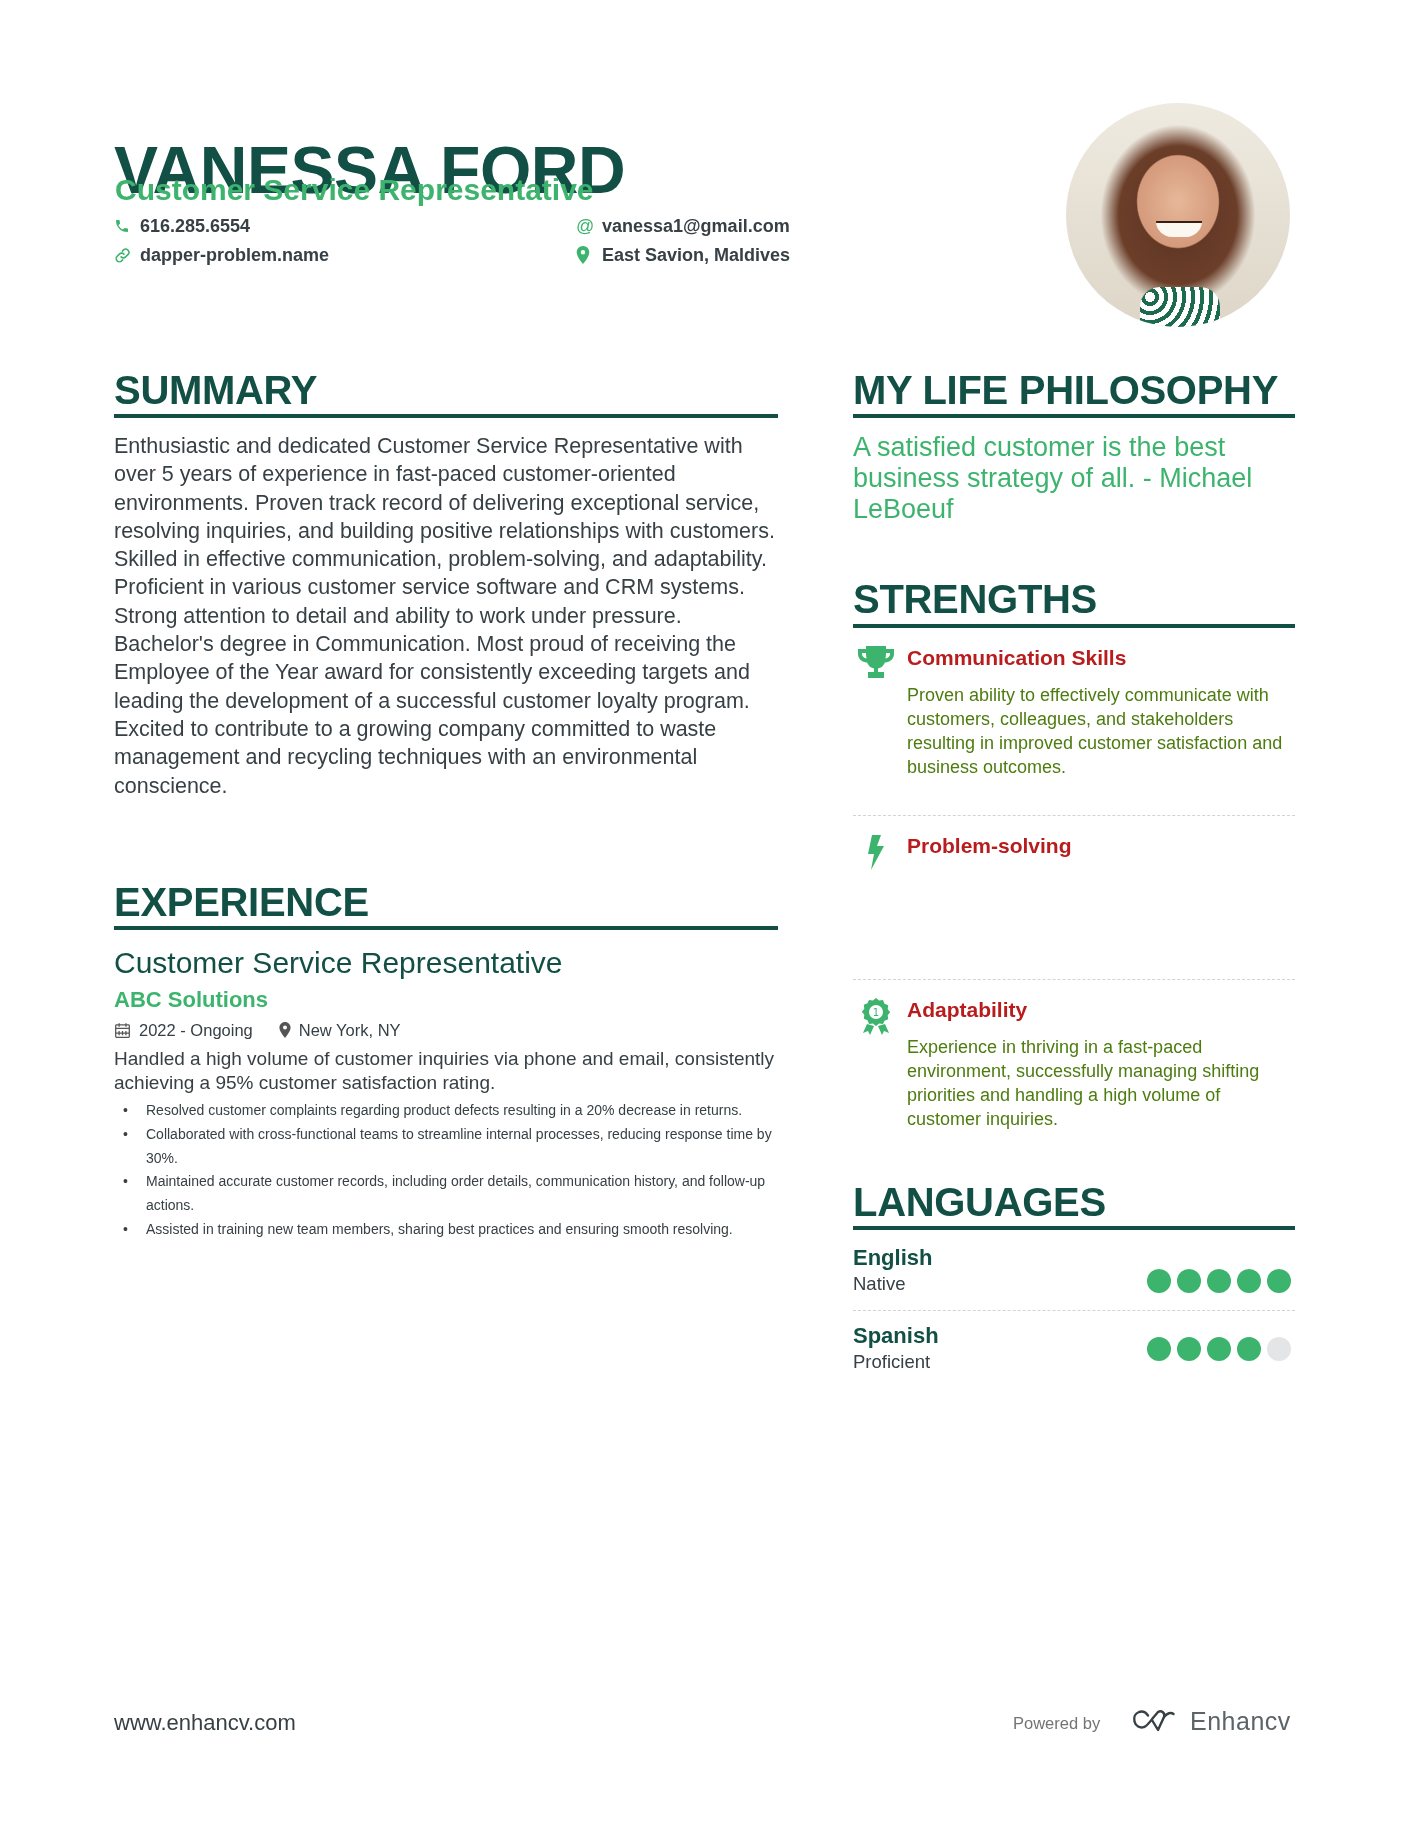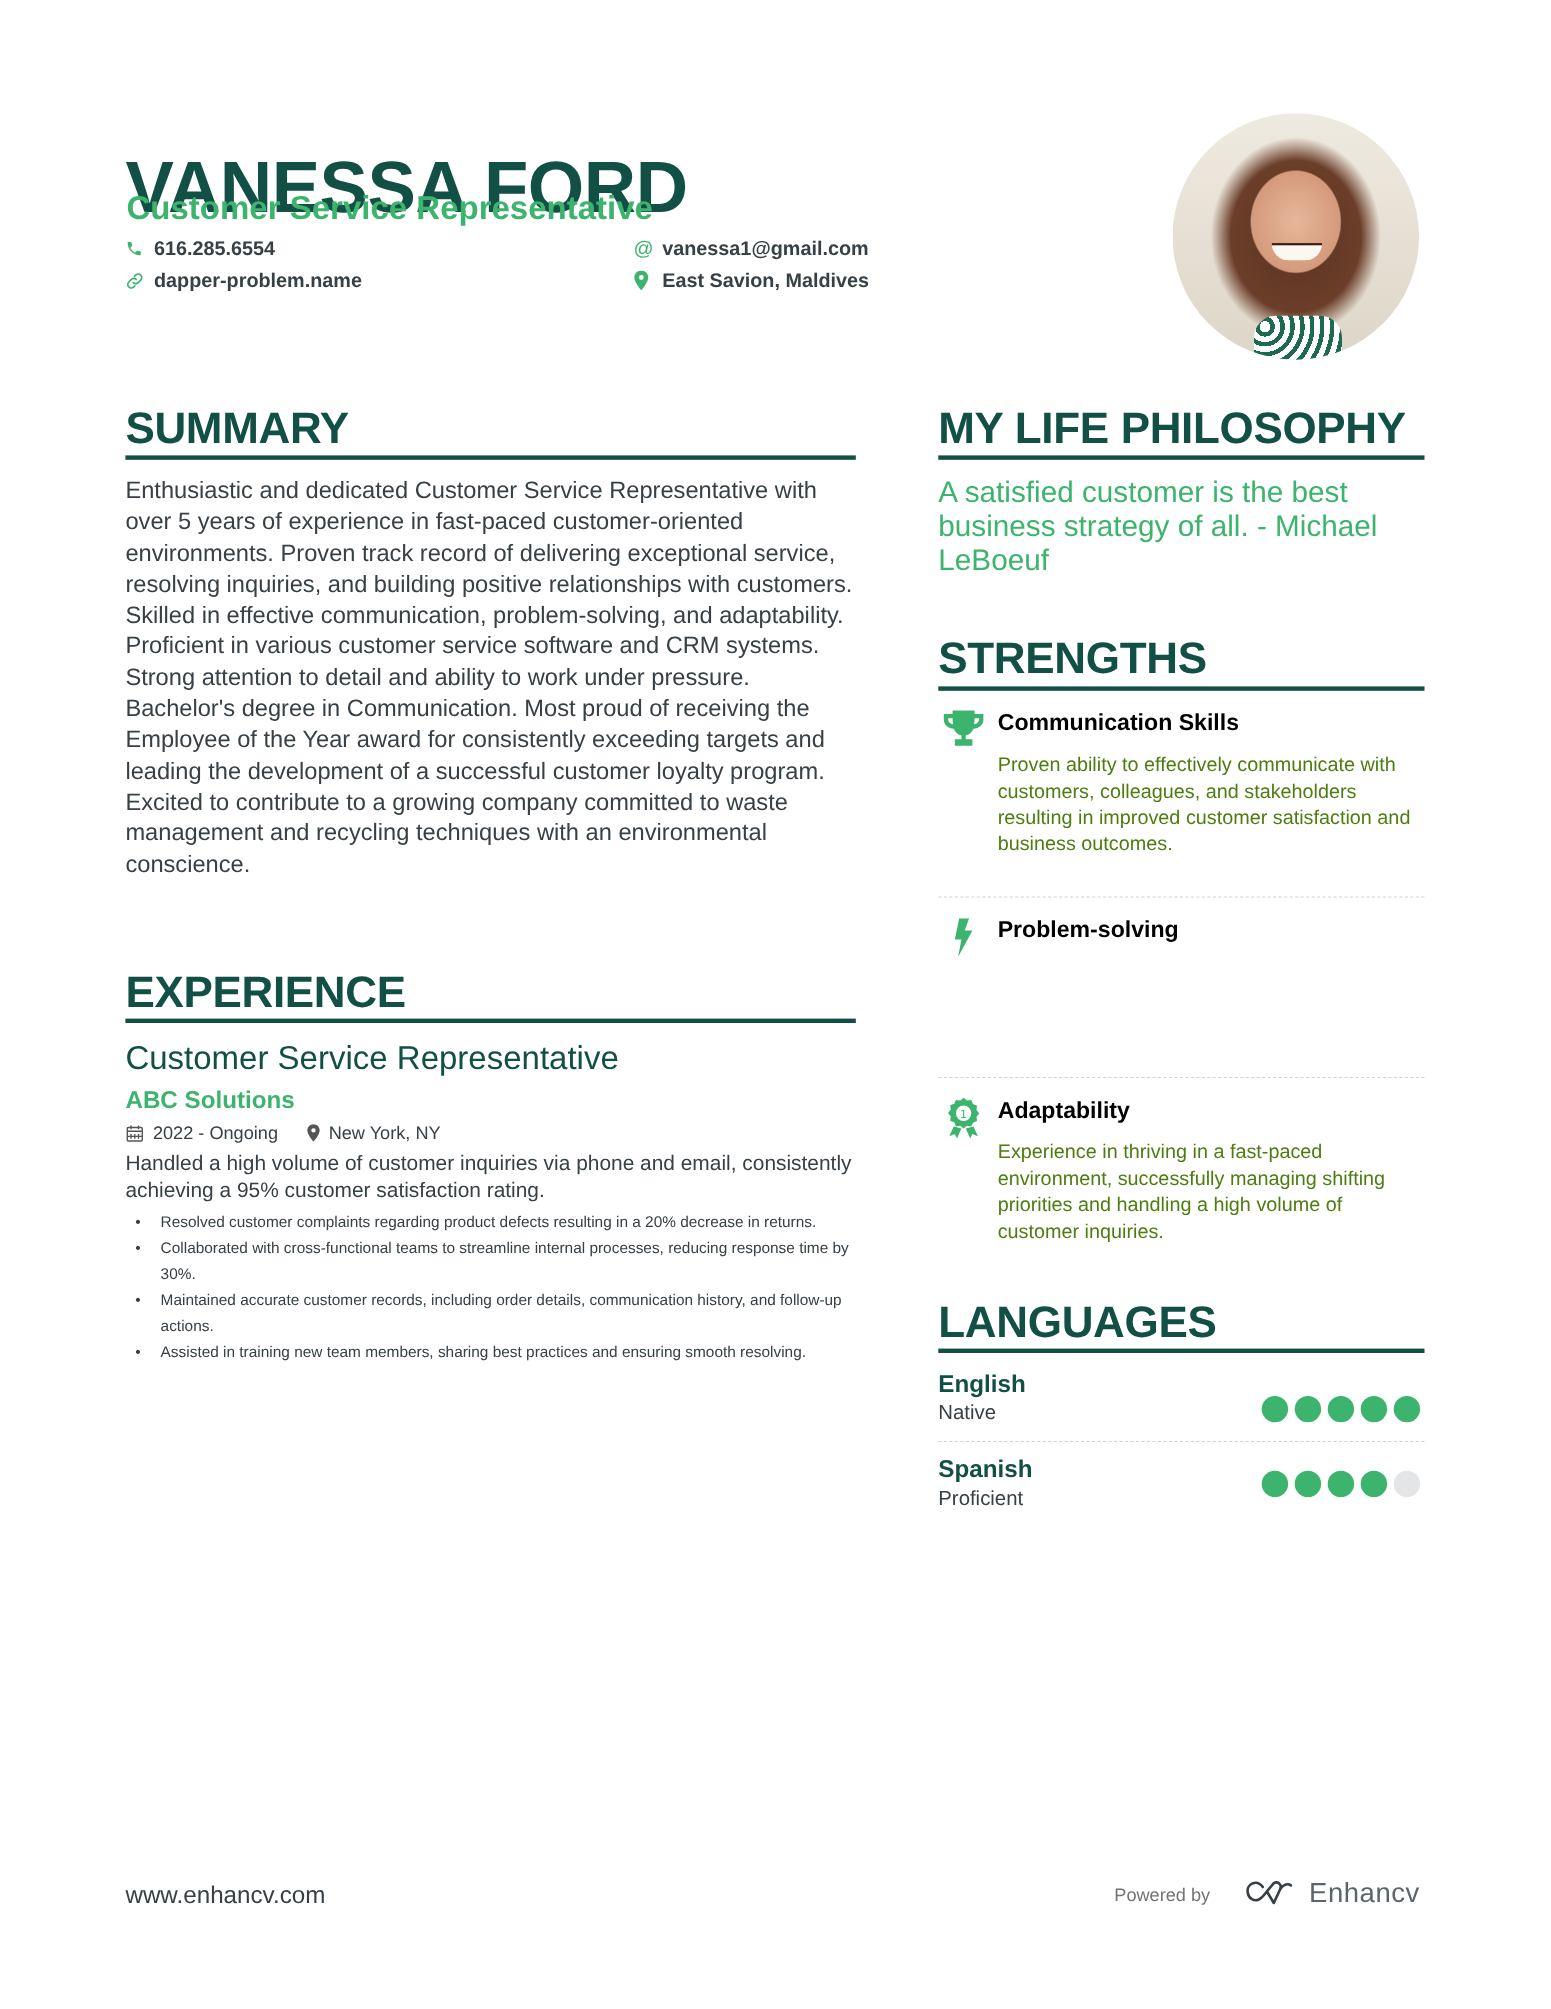--- a/index.html
+++ b/index.html
@@ -36,21 +36,21 @@
   .meta .gap { width: 26px; }
   .job-desc { left: 114px; top: 1047px; width: 670px; font-size: 19px; line-height: 24px; color: #374045; }
   .bullets { left: 118px; top: 1099px; width: 670px; font-size: 14px; line-height: 23.8px; color: #374045; list-style: none; }
   .bullets li { position: relative; padding-left: 28px; }
   .bullets li::before { content: "•"; position: absolute; left: 5px; top: 0; color: #374045; }
 
   .quote { left: 853px; top: 432px; width: 440px; font-size: 27px; line-height: 31px; color: #3db46d; font-weight: 400; }
 
   .strength { left: 853px; width: 442px; }
   .strength .s-ic { position: absolute; left: 4px; top: 0; width: 38px; height: 36px; color: #3db46d; }
-  .strength .s-title { position: absolute; left: 54px; top: 0; font-size: 21px; font-weight: 700; color: #000000; line-height: 26px; white-space: nowrap; }
+  .strength .s-title { position: absolute; left: 54px; top: 0; font-size: 21px; font-weight: 700; color: #b91c1c; line-height: 26px; white-space: nowrap; }
   .strength .s-desc { position: absolute; left: 54px; top: 38px; width: 390px; font-size: 18px; line-height: 24px; color: #4d7c0f; }
   .dash { left: 853px; width: 442px; height: 0; border-top: 1.5px dashed #cfd4d6; }
 
   .lang-name { left: 853px; font-size: 22px; font-weight: 700; color: #124f45; line-height: 26px; }
   .lang-level { left: 853px; font-size: 18.5px; color: #374045; line-height: 22px; }
   .dots { left: 1147px; display: flex; gap: 6px; }
   .dot { width: 24px; height: 24px; border-radius: 50%; background: #3db46d; }
   .dot.off { background: #e3e5e6; }
 
   .footer-url { left: 114px; top: 1713px; font-size: 22px; color: #374045; line-height: 20px; }

